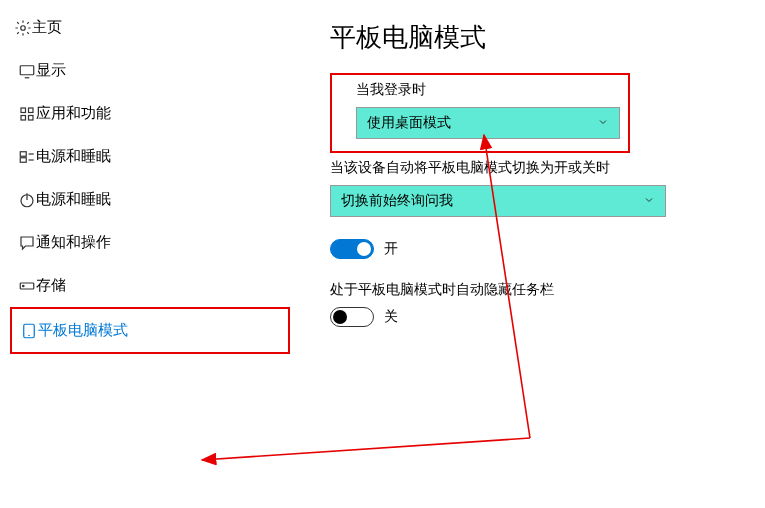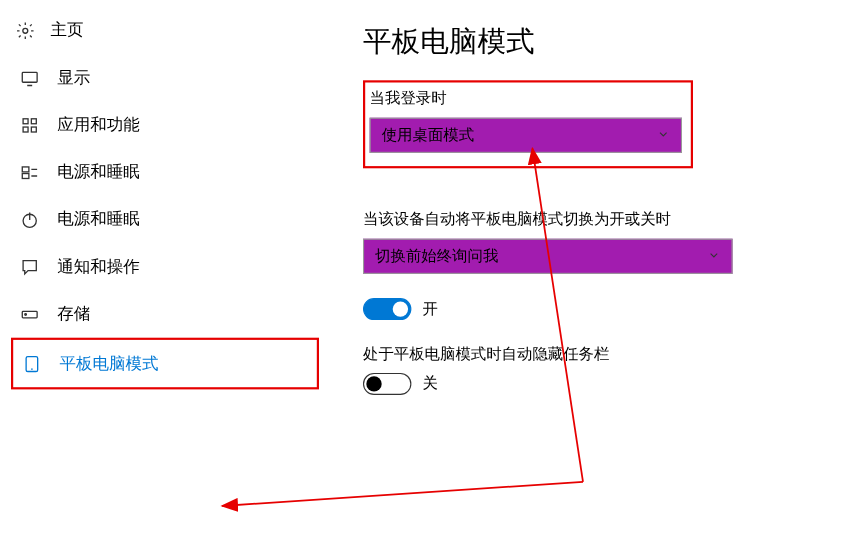--- a/index.html
+++ b/index.html
@@ -14,21 +14,20 @@
       overflow: hidden;
     }
     .container { display: flex; height: 100%; }
     .sidebar {
       width: 300px;
       padding: 12px 10px 10px 10px;
     }
     .home-row {
       display: flex;
       align-items: center;
-      gap: 14px;
       padding: 6px 4px 12px 4px;
       font-size: 15px;
     }
     .gear-icon svg { width: 18px; height: 18px; display:block; }
     .search-box {
       position: relative;
       border: 1px solid #666;
       height: 32px;
       display: flex;
       align-items: center;
@@ -44,21 +43,20 @@
       background: transparent;
     }
     .search-icon { width: 16px; height: 16px; }
     .group-label {
       font-size: 14px;
       margin: 8px 0 14px 2px;
     }
     .nav-item {
       display: flex;
       align-items: center;
-      gap: 16px;
       padding: 12px 8px;
       cursor: default;
       font-size: 15px;
     }
     .nav-icon { width: 18px; height: 18px; display:flex; align-items:center; justify-content:center; flex-shrink:0; }
     .nav-icon svg { width: 18px; height: 18px; display:block; }
     .nav-selected {
       border: 2px solid #e60000;
       color: #0078d4;
     }
@@ -67,37 +65,37 @@
       flex: 1;
       padding: 20px 10px 10px 30px;
     }
     .page-title {
       font-size: 26px;
       font-weight: 400;
       margin-bottom: 18px;
     }
     .section-box {
       border: 2px solid #e60000;
-      padding: 6px 8px 12px 4px;
+      padding: 6px 8px 12px 24px;
       width: 300px;
-      margin-bottom: 38px;
+      margin-bottom: 6px;
     }
     .section-label {
       font-size: 14px;
       margin-bottom: 8px;
     }
     .dropdown {
       border: 1px solid #999;
       height: 32px;
       display: flex;
       align-items: center;
       justify-content: space-between;
       padding: 0 10px;
       font-size: 14px;
-      background: #a21caf;
+      background: #5eead4;
     }
     .chevron { width: 12px; height: 12px; }
     .setting-block { margin-bottom: 22px; }
     .setting-label { font-size: 14px; margin-bottom: 8px; }
     .dropdown-wide { width: 336px; }
     .toggle-row { display: flex; align-items: center; gap: 10px; }
     .toggle {
       width: 44px; height: 20px; border-radius: 10px; position: relative;
       border: 1px solid #333;
     }

